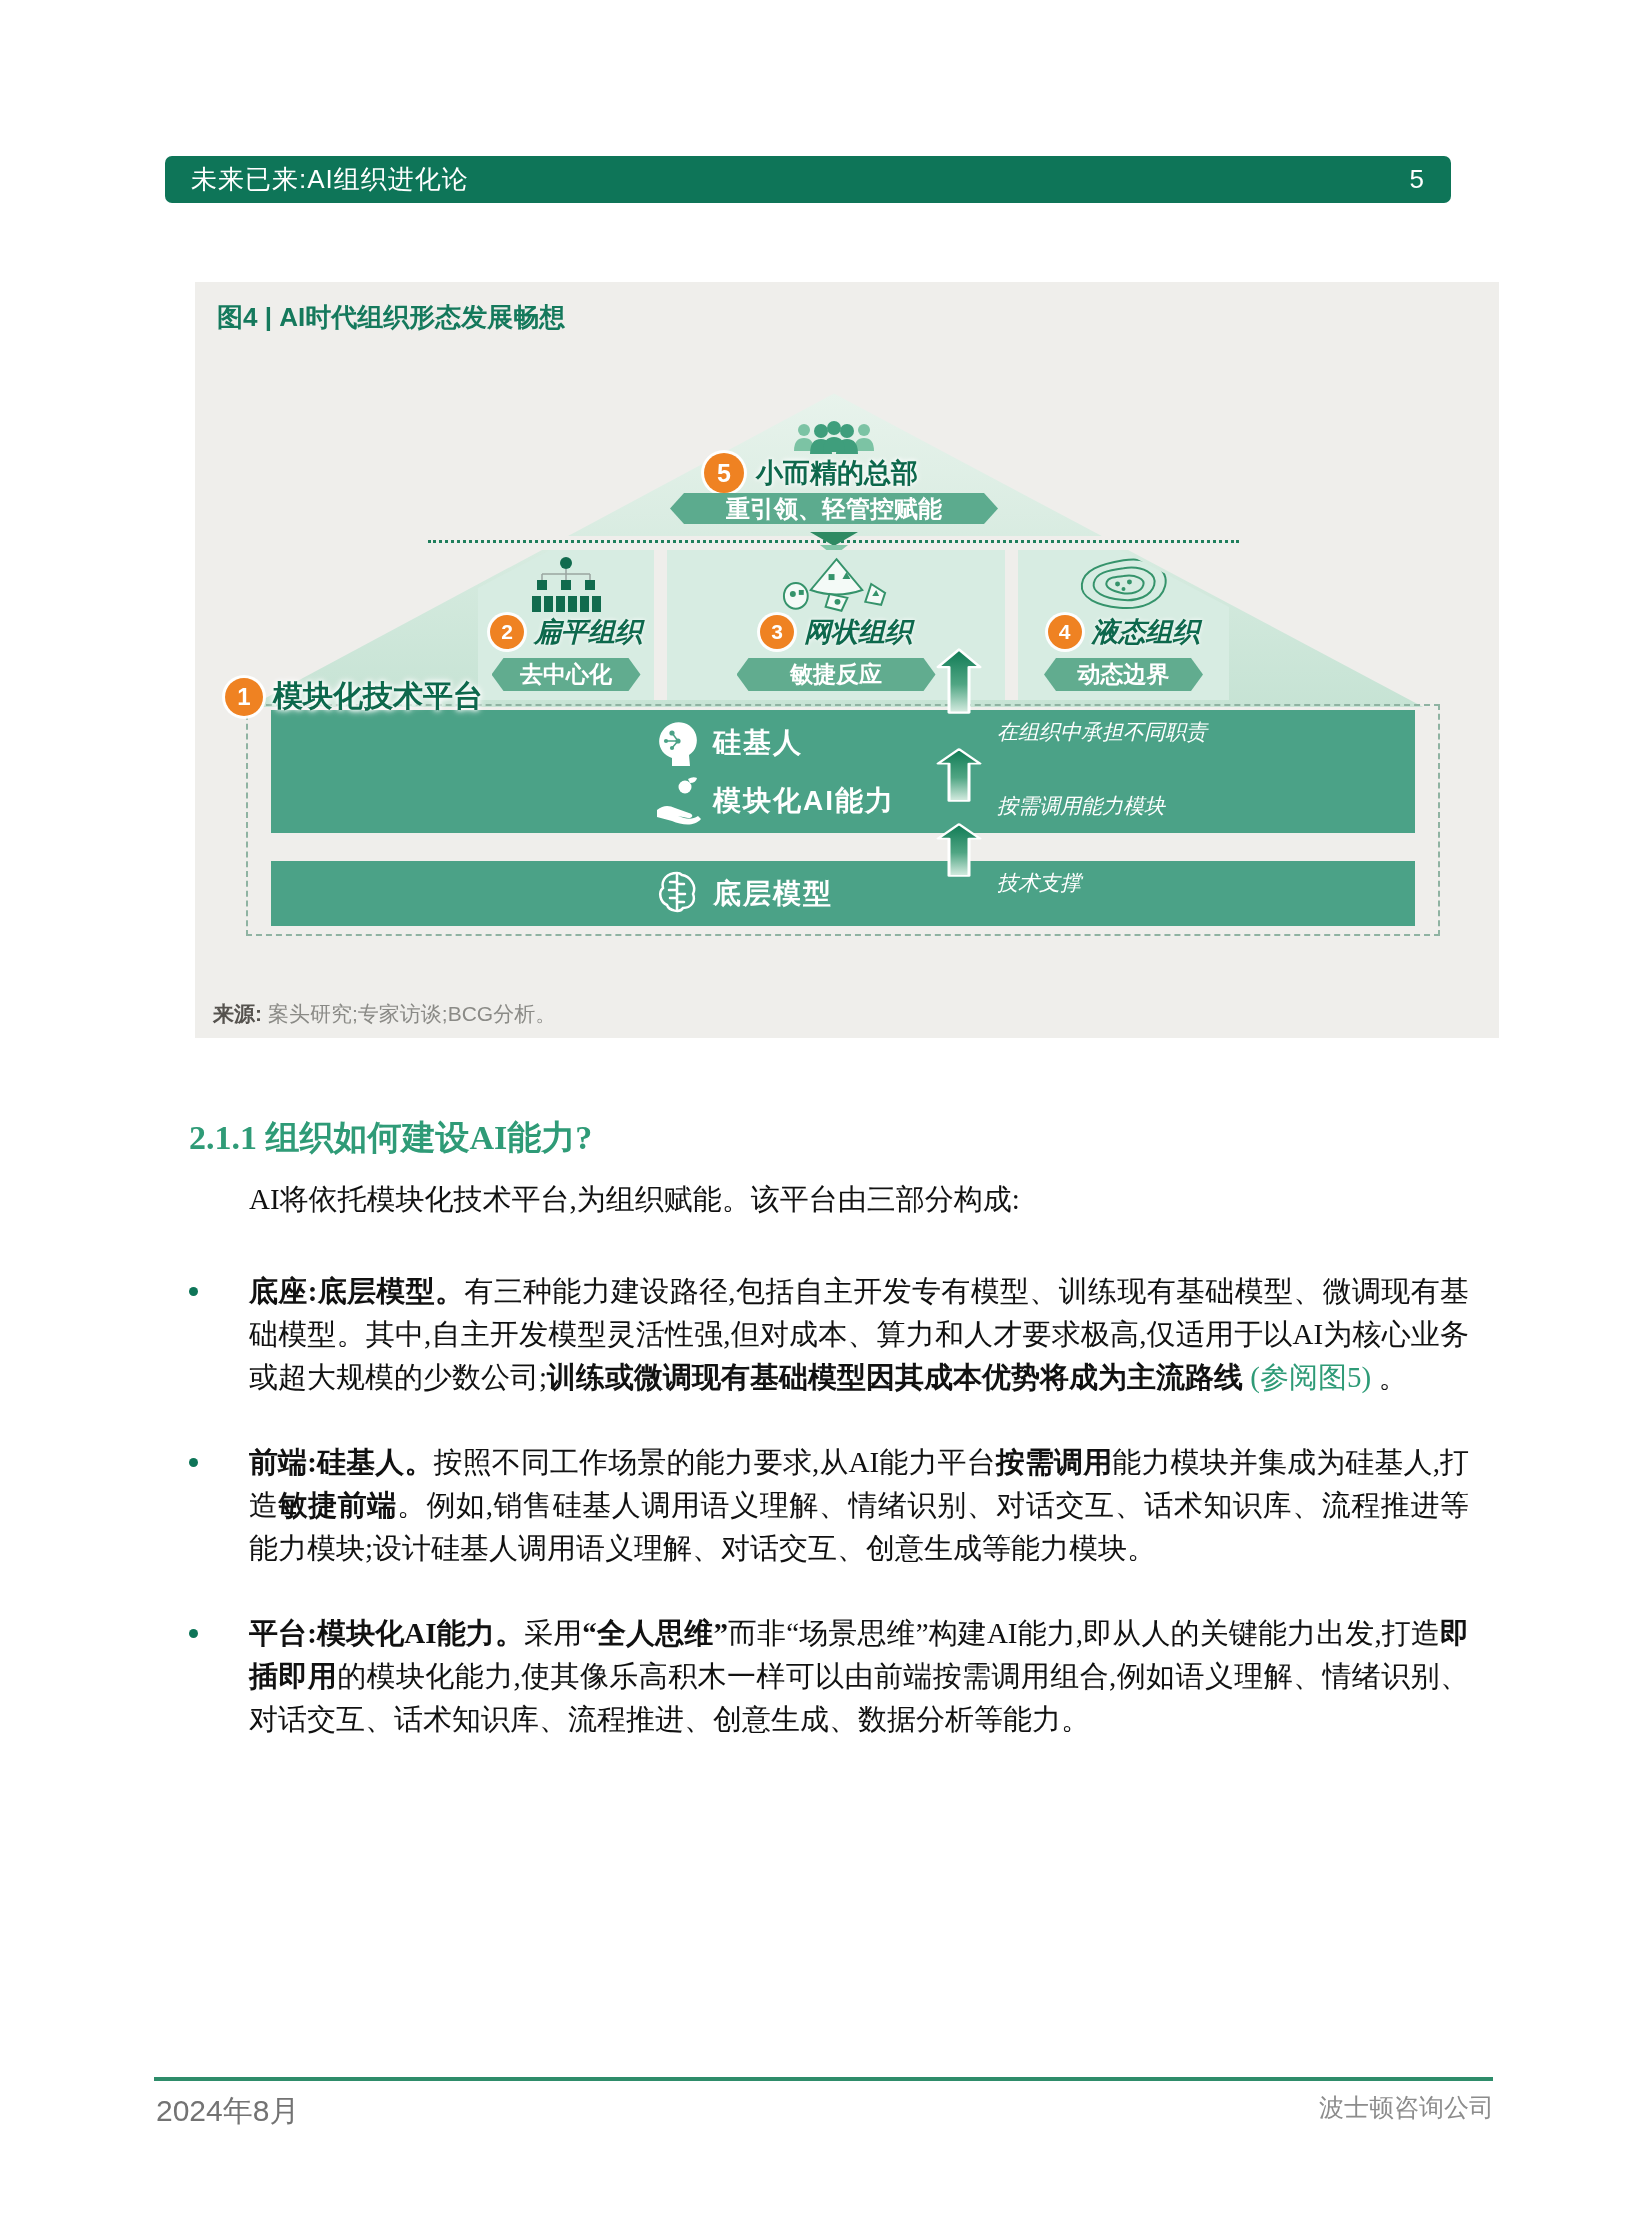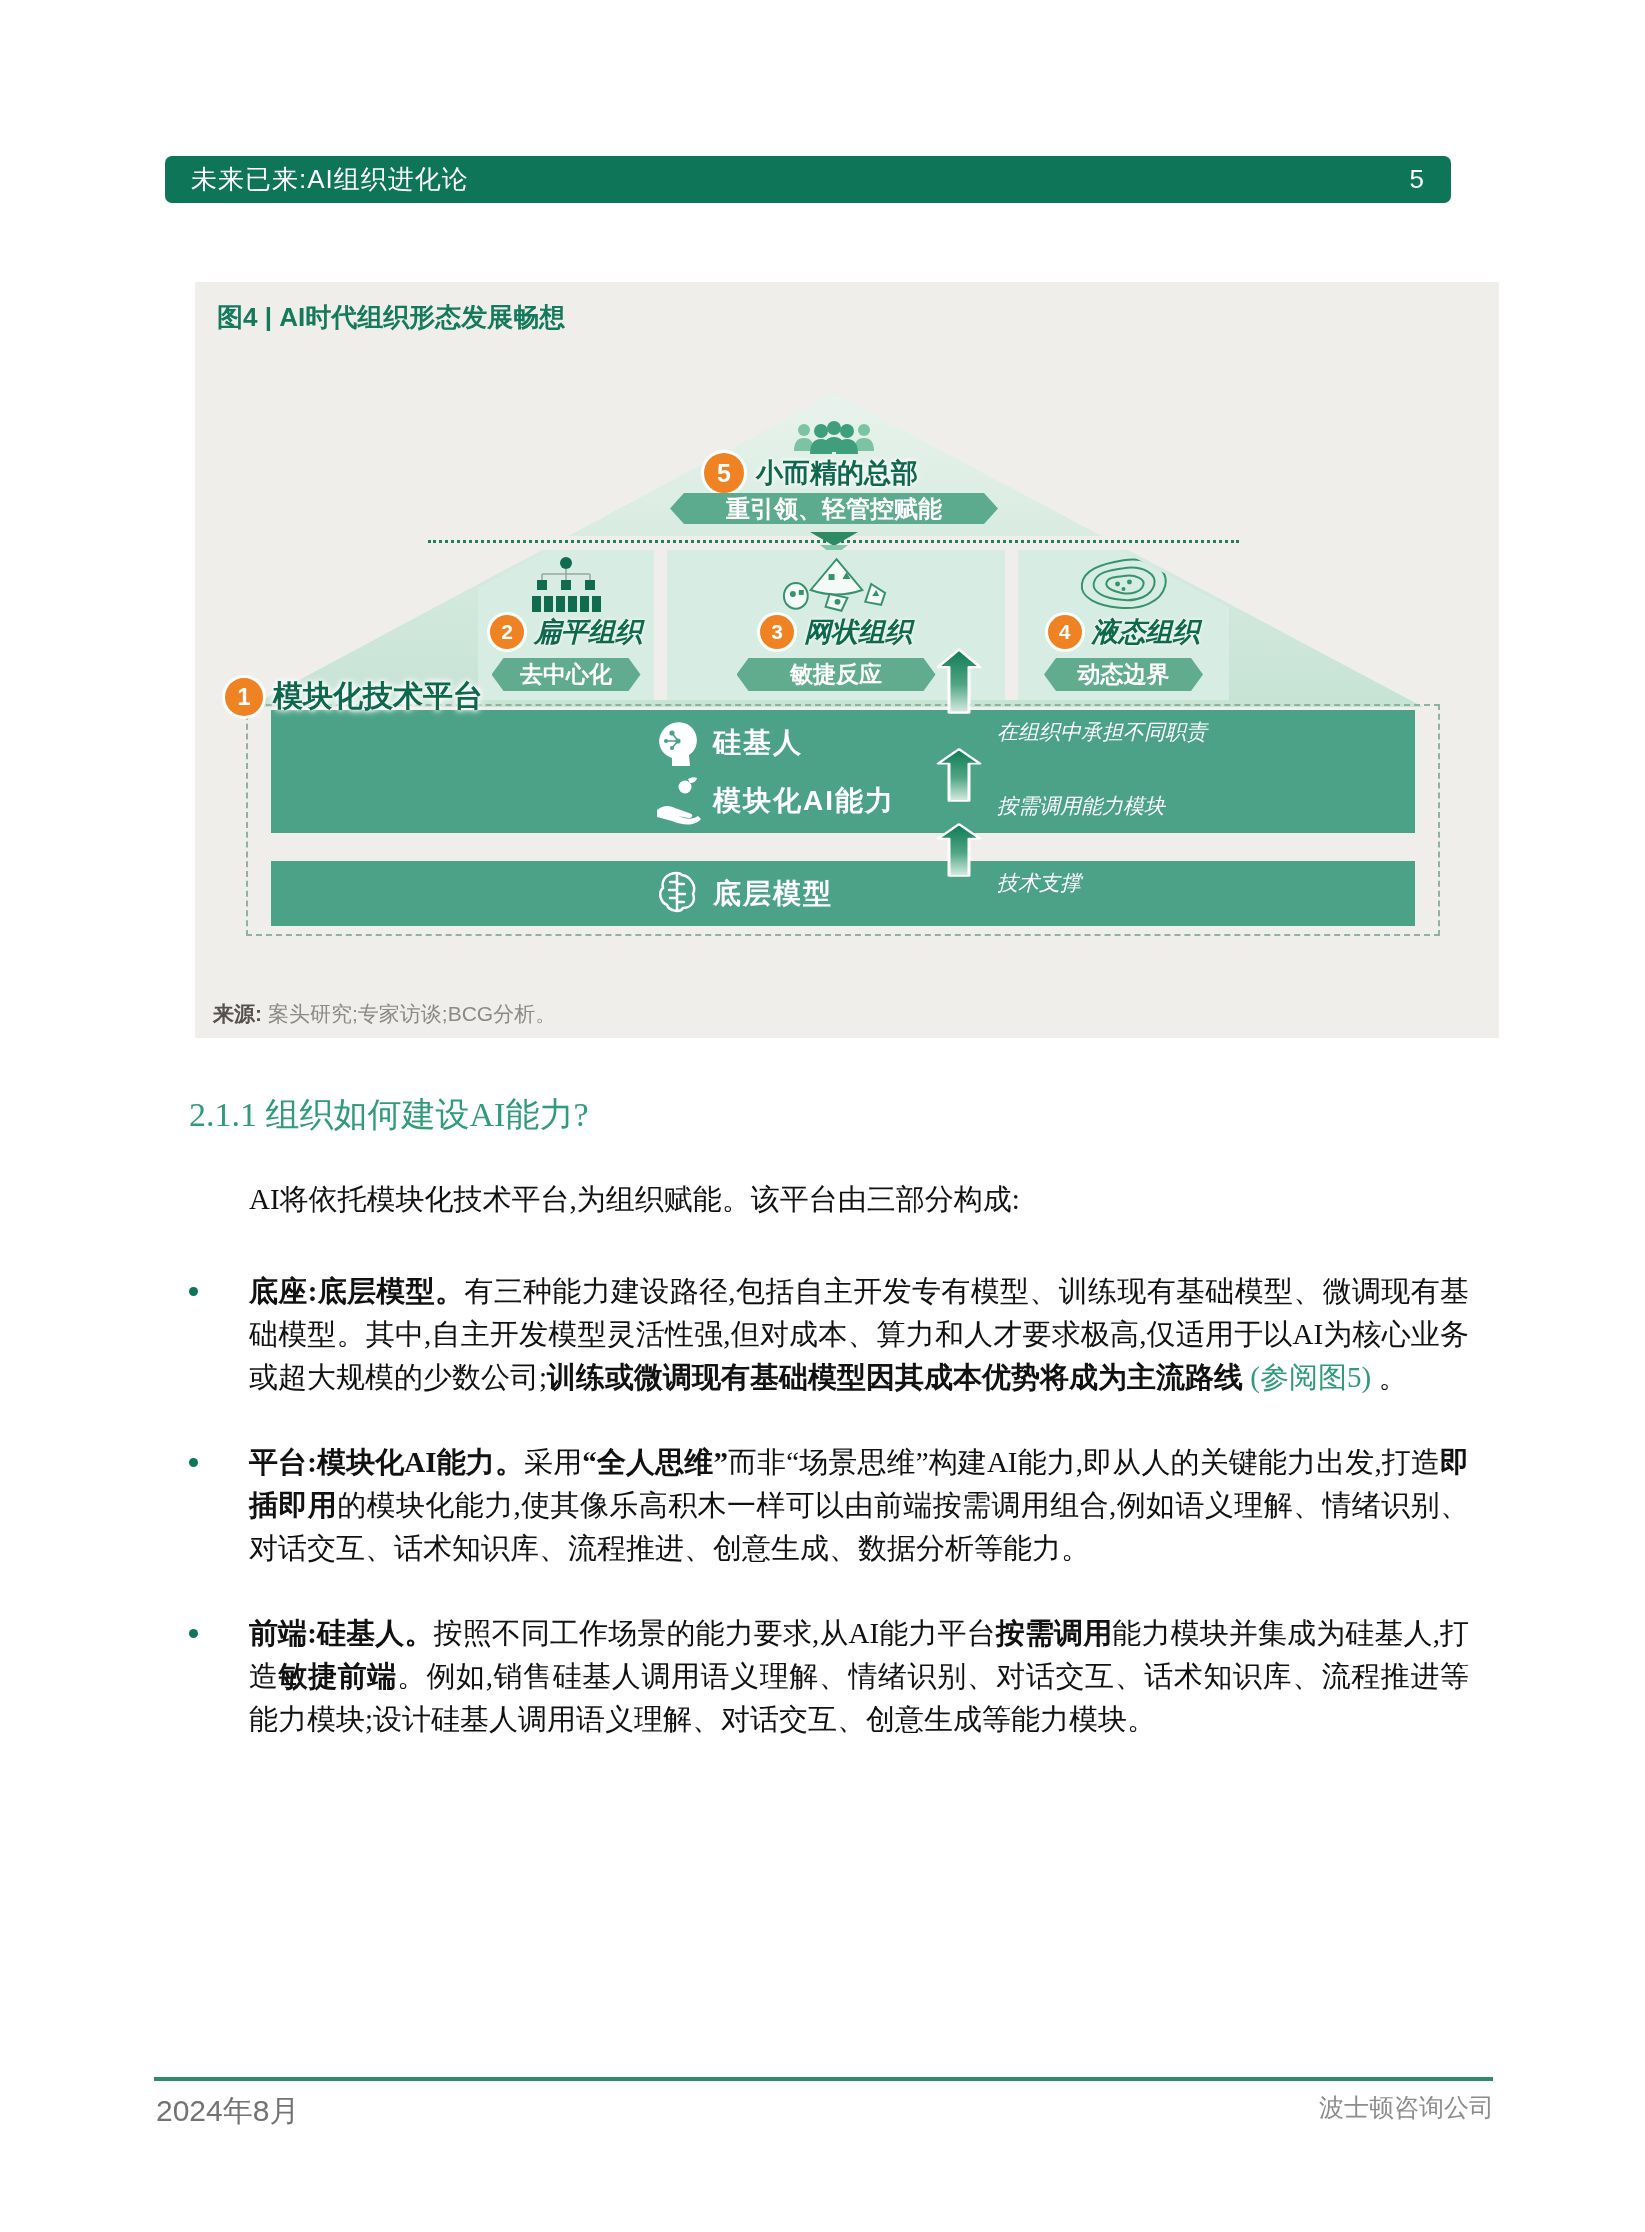--- a/index.html
+++ b/index.html
@@ -66,22 +66,22 @@
 
   .up-arrow{position:absolute;left:741px;z-index:5;}
   .ua-1{top:366px;} .ua-2{top:466px;} .ua-3{top:541px;}
   .bar-note{position:absolute;left:802px;color:#fff;font-style:italic;font-size:21px;z-index:6;}
   .note-1{top:436px;} .note-2{top:510px;} .note-3{top:587px;}
 
   .source-line{position:absolute;left:18px;top:718px;font-size:21px;color:#8a8a86;}
   .source-line .lbl{font-weight:bold;color:#55524e;margin-right:6px;}
 
   
-  .section-heading{position:absolute;left:189px;top:1092px;margin:0;
-    font-family:"Liberation Serif","DejaVu Serif",serif;font-size:34px;font-weight:normal;
+  .section-heading{position:absolute;left:189px;top:1115px;margin:0;
+    font-family:"Liberation Serif","DejaVu Serif",serif;font-size:34px;font-weight:bold;
     color:var(--link_green,#2a9c7a);}
   .intro{position:absolute;left:249px;top:1180px;width:1220px;margin:0;
     font-family:"Liberation Serif","DejaVu Serif",serif;font-size:29px;color:#111;}
   .bullets{position:absolute;left:249px;top:1270px;width:1220px;
     font-family:"Liberation Serif","DejaVu Serif",serif;font-size:29px;line-height:43px;
     color:#111;text-align:justify;}
   .bullet{position:relative;margin-bottom:42px;}
   .bullet::before{content:"";position:absolute;left:-60px;top:17px;width:9px;height:9px;
     border-radius:50%;background:var(--header_green,#0e7456);}
   .run-bold{font-weight:bold;}
@@ -282,22 +282,22 @@
 
     <div class="source-line">
       <span class="lbl">来源:</span><span>案头研究;专家访谈;BCG分析。</span>
     </div>
   </div>
 
   <h2 class="section-heading">2.1.1 组织如何建设AI能力?</h2>
   <p class="intro">AI将依托模块化技术平台,为组织赋能。该平台由三部分构成:</p>
   <div class="bullets">
       <div class="bullet"><span class="run-bold">底座:底层模型。</span><span>有三种能力建设路径,包括自主开发专有模型、训练现有基础模型、微调现有基础模型。其中,自主开发模型灵活性强,但对成本、算力和人才要求极高,仅适用于以AI为核心业务或超大规模的少数公司;</span><span class="run-bold">训练或微调现有基础模型因其成本优势将成为主流路线</span><span class="run-link"> (参阅图5) </span><span>。</span></div>
+      <div class="bullet"><span class="run-bold">前端:硅基人。</span><span>按照不同工作场景的能力要求,从AI能力平台</span><span class="run-bold">按需调用</span><span>能力模块并集成为硅基人,打造</span><span class="run-bold">敏捷前端</span><span>。例如,销售硅基人调用语义理解、情绪识别、对话交互、话术知识库、流程推进等能力模块;设计硅基人调用语义理解、对话交互、创意生成等能力模块。</span></div>
       <div class="bullet"><span class="run-bold">平台:模块化AI能力。</span><span>采用</span><span class="run-bold">“全人思维”</span><span>而非“场景思维”构建AI能力,即从人的关键能力出发,打造</span><span class="run-bold">即插即用</span><span>的模块化能力,使其像乐高积木一样可以由前端按需调用组合,例如语义理解、情绪识别、对话交互、话术知识库、流程推进、创意生成、数据分析等能力。</span></div>
-      <div class="bullet"><span class="run-bold">前端:硅基人。</span><span>按照不同工作场景的能力要求,从AI能力平台</span><span class="run-bold">按需调用</span><span>能力模块并集成为硅基人,打造</span><span class="run-bold">敏捷前端</span><span>。例如,销售硅基人调用语义理解、情绪识别、对话交互、话术知识库、流程推进等能力模块;设计硅基人调用语义理解、对话交互、创意生成等能力模块。</span></div>
     </div>
 
   <div class="footer-line"></div>
   <div class="footer-date">2024年8月</div>
   <div class="footer-company">波士顿咨询公司</div>
 
 </div>
 
 
 </body></html>

